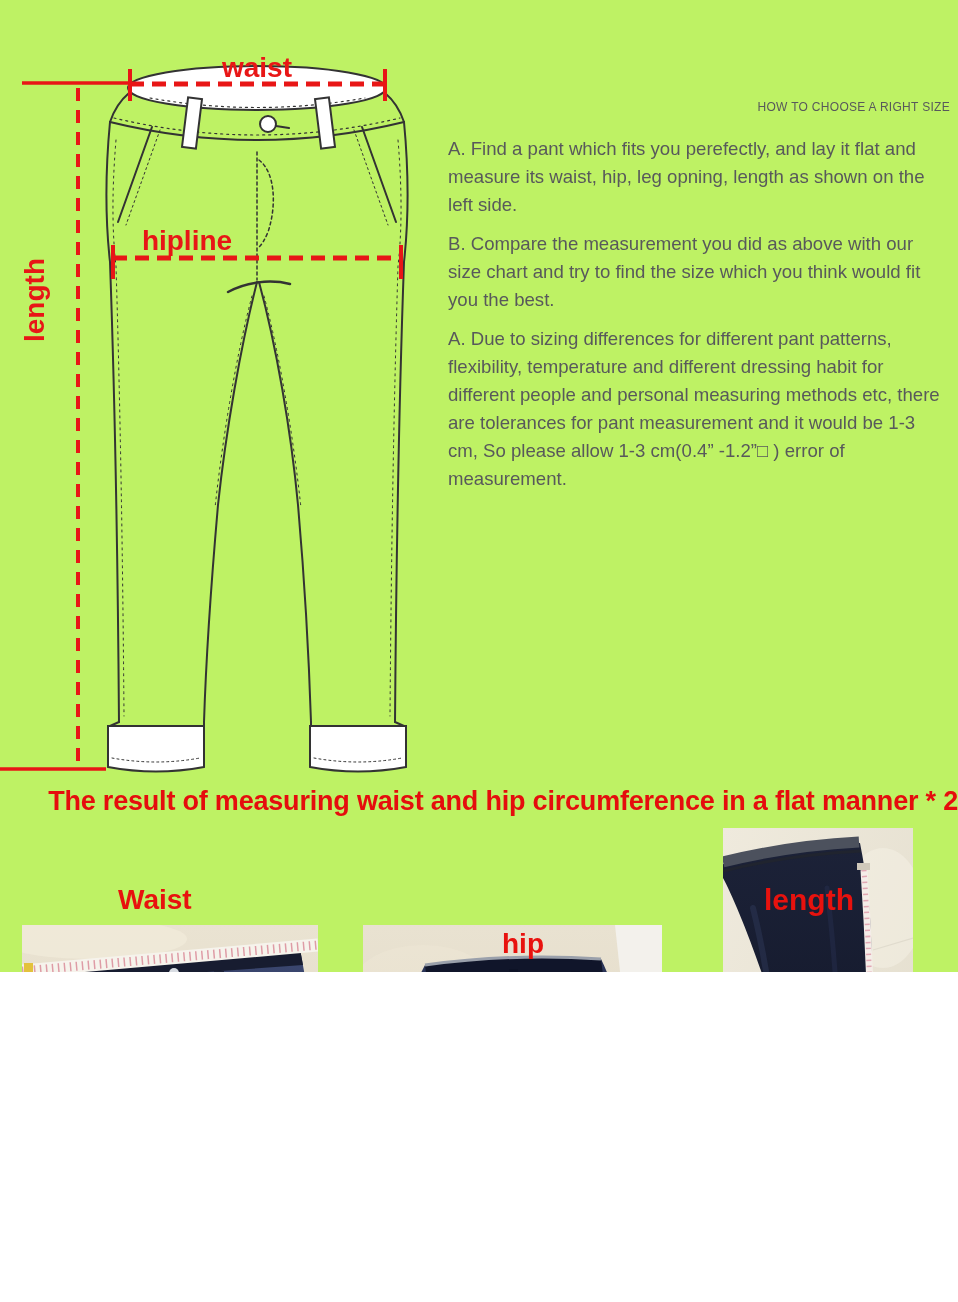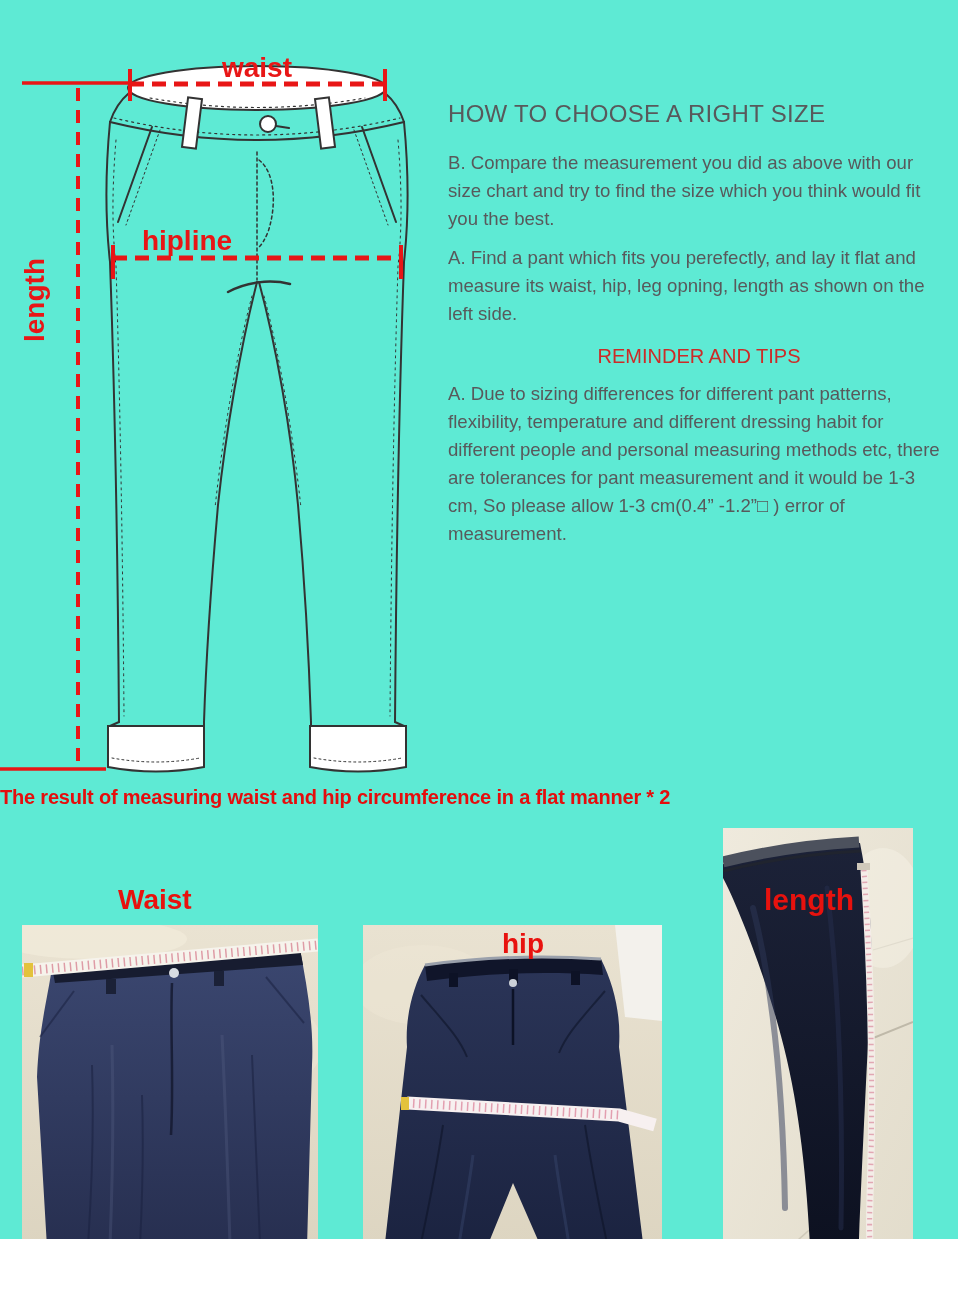--- a/index.html
+++ b/index.html
@@ -1,29 +1,29 @@
 <!DOCTYPE html>
 <html><head>
 <meta charset="utf-8">
 <style>
   html,body{margin:0;padding:0;background:#fff;}
-  .page{position:relative;width:958px;height:1239px;background:#5eead4;overflow:hidden;
+  .page{position:relative;width:958px;height:972px;background:#bef264;overflow:hidden;
         font-family:"Liberation Sans",sans-serif;}
   
   .diagram{position:absolute;left:0;top:0;width:440px;height:785px;}
   
   .guide{position:absolute;left:448px;top:100px;width:502px;}
-  .guide-title{font-size:24px;font-weight:400;color:#58595b;text-align:left;
+  .guide-title{font-size:12px;font-weight:400;color:#58595b;text-align:right;
                letter-spacing:.3px;margin:0 0 21px;}
   .guide p{font-size:18.6px;line-height:28px;color:#58595b;margin:0 0 11px;}
   .reminder-title{font-size:20px;font-weight:400;color:#cc2b28;text-align:center;
                   margin:17px 0 12px;}
   
-  .banner{position:absolute;left:0;top:786px;width:958px;text-align:left;
-          font-size:20px;font-weight:bold;color:#e50d0d;letter-spacing:-.2px;}
+  .banner{position:absolute;left:0;top:786px;width:958px;text-align:right;
+          font-size:27px;font-weight:bold;color:#e50d0d;letter-spacing:-.2px;}
   
   .photo{position:absolute;display:block;}
   .photo svg{display:block;}
   #photo-waist{left:22px;top:925px;width:296px;height:322px;}
   #photo-hip{left:363px;top:925px;width:299px;height:322px;}
   #photo-length{left:723px;top:828px;width:190px;height:452px;z-index:1;}
   .photo-label{position:absolute;font-weight:bold;color:#e8120e;z-index:2;}
   #label-waist{left:118px;top:884px;font-size:28px;}
   #label-hip{left:502px;top:928px;font-size:28px;}
   #label-length{left:764px;top:883px;font-size:30px;}
@@ -86,23 +86,22 @@
     </g>
     <g font-family="Liberation Sans, sans-serif" font-weight="bold" font-size="28" fill="#e81616">
       <text x="257" y="77" text-anchor="middle">waist</text>
       <text x="187" y="250" text-anchor="middle">hipline</text>
       <text x="44" y="300" text-anchor="middle" transform="rotate(-90 44 300)">length</text>
     </g>
   </svg>
 
   <div class="guide">
     <div class="guide-title">HOW TO CHOOSE A RIGHT SIZE</div>
+    <p>A. Find a pant which fits you perefectly, and lay it flat and measure its waist, hip, leg opning, length as shown on the left side.</p>
     <p>B. Compare the measurement you did as above with our  size chart and try to find the size which you think would fit you the best.</p>
-    <p>A. Find a pant which fits you perefectly, and lay it flat and measure its waist, hip, leg opning, length as shown on the left side.</p>
-    <div class="reminder-title">REMINDER AND TIPS</div>
     <p>A. Due to sizing differences for different pant patterns, flexibility, temperature and different dressing habit for different people and personal measuring methods etc, there are tolerances for pant measurement and it would be 1-3 cm, So please allow 1-3 cm(0.4” -1.2”□ ) error of measurement.</p>
   </div>
 
   <div class="banner">The result of measuring waist and hip circumference in a flat manner * 2</div>
 
   <span class="photo-label" id="label-waist">Waist</span>
   <div class="photo" id="photo-waist">
     <svg viewBox="0 0 296 322" width="296" height="322">
       <defs>
         <linearGradient id="floor1" x1="0" y1="0" x2="0" y2="1">

